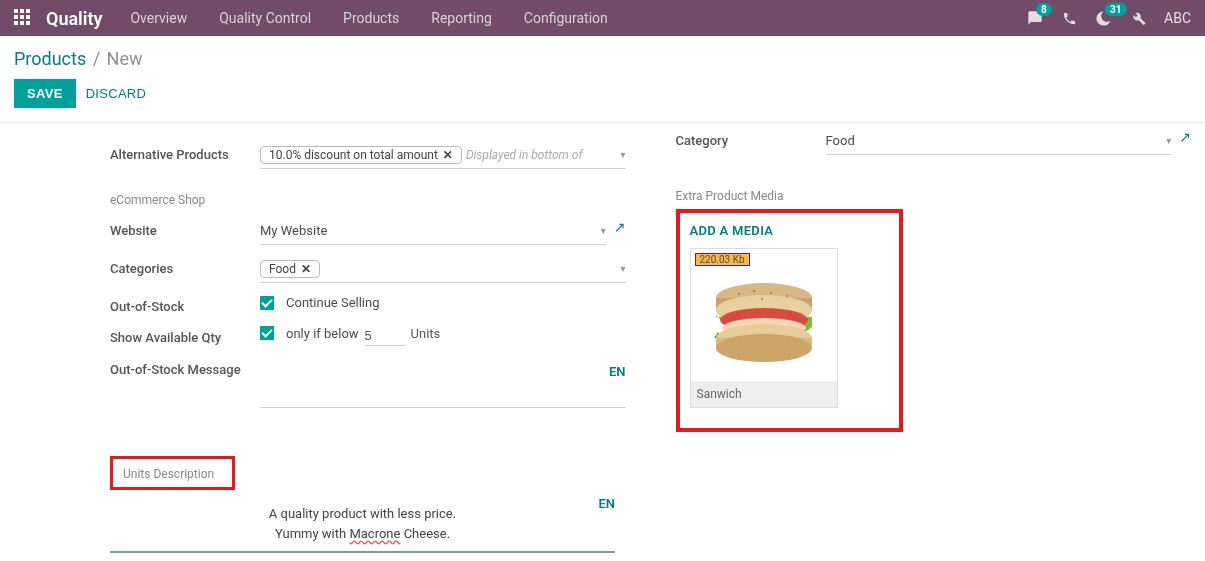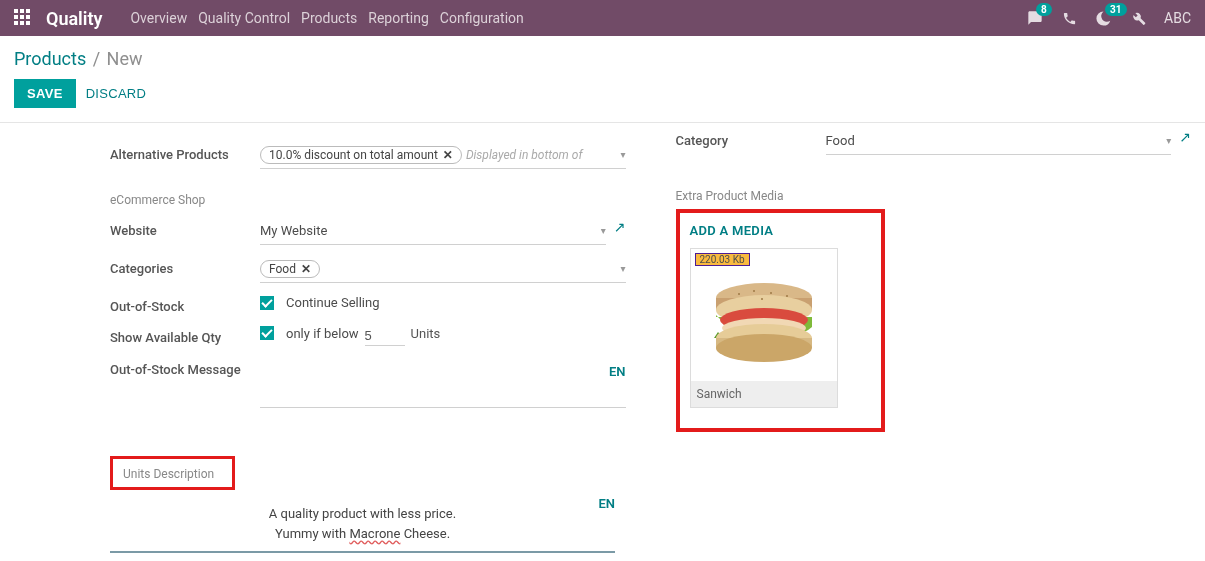--- a/index.html
+++ b/index.html
@@ -1,21 +1,21 @@
 <!DOCTYPE html>
 <html><head>
 <meta charset="utf-8">
 <style>
 * { box-sizing: border-box; margin: 0; padding: 0; }
 body { font-family: -apple-system, BlinkMacSystemFont, "Segoe UI", Roboto, Helvetica, Arial, sans-serif; font-size: 13px; color: #4c4c4c; background: #fff; }
 .topbar { background: #714b67; color: #fff; display: flex; align-items: center; height: 36px; padding: 0 14px; }
 .apps-icon { width: 18px; height: 18px; display: grid; grid-template-columns: repeat(3,4px); grid-template-rows: repeat(3,4px); gap: 2px; margin-right: 14px; cursor: pointer; }
 .apps-icon span { background: #fff; width: 4px; height: 4px; }
 .app-name { font-size: 18px; font-weight: 600; margin-right: 28px; }
-.menu { display: flex; gap: 11px; }
+.menu { display: flex; gap: 32px; }
 .menu-item { color: #dcd1d8; cursor: pointer; font-size: 14px; }
 .spacer { flex: 1; }
 .status-icons { display: flex; align-items: center; gap: 18px; }
 .icon-chat, .icon-phone, .icon-moon, .icon-wrench { position: relative; display: flex; align-items: center; cursor: pointer; }
 .icon-svg { fill: #e5dce2; }
 .badge { background: #00a09d; color: #fff; font-size: 10px; font-weight: 700; padding: 1px 5px; border-radius: 8px; position: absolute; top: -7px; left: 10px; }
 .user-abbr { color: #e5dce2; font-size: 14px; cursor: pointer; }
 .subhead { padding: 12px 14px 4px 14px; }
 .breadcrumb { font-size: 18px; }
 .bc-root { color: #017e84; cursor: pointer; }
@@ -25,32 +25,32 @@
 .btn-primary { background: #00a09d; color: #fff; border: none; padding: 7px 13px; font-weight: 700; font-size: 13px; cursor: pointer; letter-spacing: .3px; }
 .btn-link { background: none; border: none; color: #017e84; font-weight: 500; font-size: 13px; cursor: pointer; letter-spacing: .3px; }
 .hr { border: none; border-top: 1px solid #e5e5e5; margin-top: 10px; }
 .content { padding: 0 14px 20px 110px; }
 .grid { display: flex; gap: 50px; }
 .col { flex: 1; min-width: 0; }
 .row { display: flex; align-items: flex-start; padding: 6px 0; }
 .label { width: 150px; font-weight: 500; color: #555; padding-top: 4px; font-size: 13px; }
 .value { flex: 1; position: relative; }
 .value-underline { border-bottom: 1px solid #d0d0d0; min-height: 26px; display: flex; align-items: center; padding-bottom: 2px; }
-.tag { display: inline-flex; align-items: flex-start; border: 1px solid #bbb; border-radius: 9px; padding: 1px 8px; font-size: 12px; color: #444; background: #fff; }
+.tag { display: inline-flex; align-items: flex-start; border: 1px solid #bbb; border-radius: 4px; padding: 1px 8px; font-size: 12px; color: #444; background: #fff; }
 .tag-x { margin-left: 5px; font-weight: 700; cursor: pointer; }
 .hint-text { color: #aaa; font-style: italic; font-size: 12px; margin-left: 4px; }
 .section-title { color: #888; font-size: 12px; margin: 12px 0 6px 0; padding-top: 6px; }
 .checkbox { width: 14px; height: 14px; border: 2px solid #00a09d; background: #00a09d; display: inline-flex; align-items: center; justify-content: center; margin-right: 12px; cursor: pointer; }
 .checkbox::after { content: ""; width: 4px; height: 8px; border: solid #fff; border-width: 0 2px 2px 0; transform: rotate(45deg); margin-bottom: 2px; }
 .inline-input { border: none; border-bottom: 1px solid #d0d0d0; width: 40px; font-size: 13px; color: #555; padding: 2px 0; margin: 0 6px; }
 .units { color: #555; }
 .en-btn { color: #017e84; font-weight: 600; font-size: 13px; position: absolute; right: 0; top: 6px; cursor: pointer; }
 .ext-icon { color: #017e84; font-size: 14px; margin-left: 8px; cursor: pointer; }
 .dropdown-caret { color: #999; font-size: 10px; margin-left: auto; cursor: pointer; }
-.media-box { border: 4px solid #e31b1b; padding: 10px 10px 20px 10px; margin-top: 4px; width: 209px; }
+.media-box { border: 4px solid #e31b1b; padding: 10px 10px 20px 10px; margin-top: 4px; width: 227px; }
 .add-media { color: #017e84; font-weight: 600; font-size: 13px; cursor: pointer; letter-spacing: .3px; }
 .media-card { border: 1px solid #dcdcdc; width: 148px; margin-top: 10px; position: relative; }
 .size-badge { background: #f9ba3f; border: 1px solid #4c1d95; font-size: 10px; padding: 0 4px; position: absolute; top: 4px; left: 4px; }
 .media-img { width: 100%; height: 132px; display: flex; align-items: center; justify-content: center; background: #fff; }
 .media-caption { background: #eee; font-size: 12px; color: #666; padding: 6px; }
 .desc-heading-box { border: 3px solid #e31b1b; display: inline-block; padding: 8px 18px 6px 10px; margin-top: 18px; }
 .desc-heading { color: #888; font-size: 12px; }
 .desc-area { position: relative; padding: 8px 0 8px 0; border-bottom: 2px solid #7b9aa6; margin-top: 6px; max-width: 505px; }
 .desc-text { color: #444; font-size: 13px; line-height: 1.5; text-align: center; }
 .misspell { text-decoration: underline wavy #e05b5b; text-underline-offset: 2px; }

